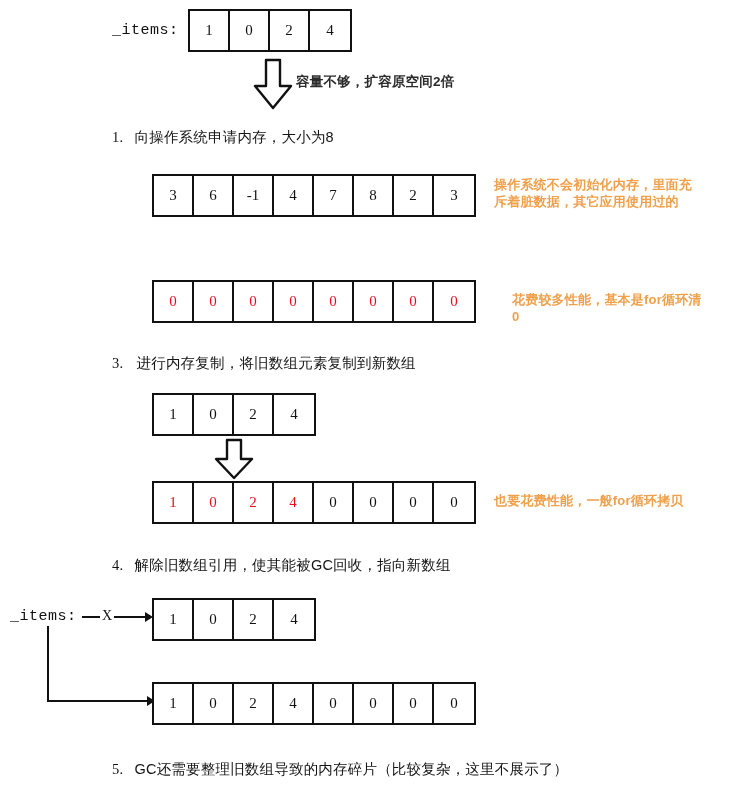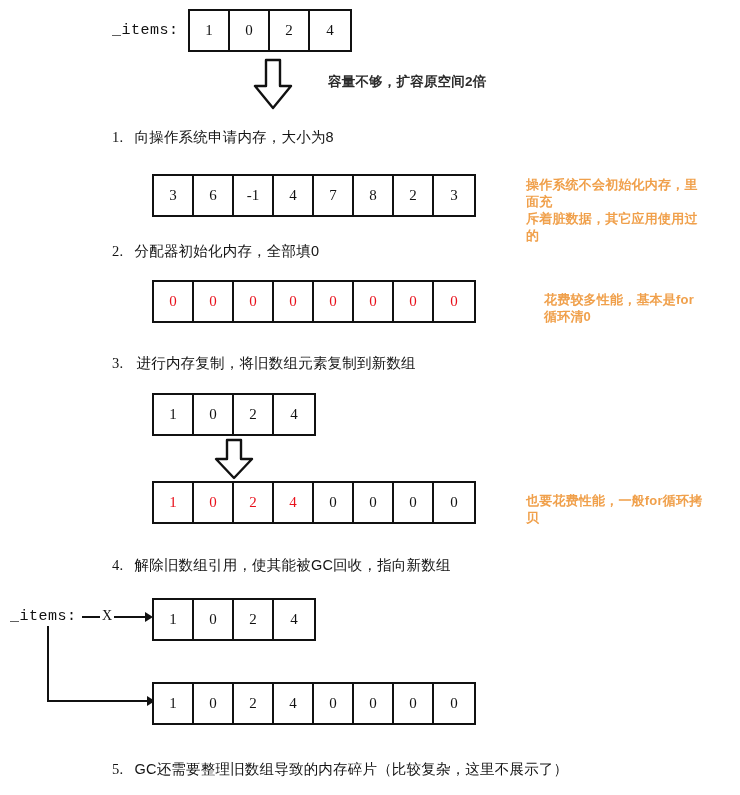--- a/index.html
+++ b/index.html
@@ -74,21 +74,20 @@
   .array .cell.red { color: #e8101b; }
 
   
   .note {
     font-family: "Liberation Sans", "DejaVu Sans", sans-serif;
     font-size: 13px;
     line-height: 17px;
     font-weight: bold;
     white-space: pre-line;
     letter-spacing: 0.2px;
-    margin-left: 32px;
   }
 
   
   .block-arrow { position: absolute; }
 
   
   .line {
     position: absolute;
     background: #111;
   }
@@ -144,24 +143,20 @@
       <div class="cell">4</div>
       <div class="cell">7</div>
       <div class="cell">8</div>
       <div class="cell">2</div>
       <div class="cell">3</div>
     </div>
 
   <div class="abs note" style="left:494px; top:176px; color:#F0A04B;">操作系统不会初始化内存，里面充
 斥着脏数据，其它应用使用过的</div>
 
-  <div class="abs step" style="left:112px; top:242px;">
-    <span class="num">2.</span>
-    <span style="margin-left:7px;">分配器初始化内存，全部填0</span>
-  </div>
 
   <div class="array" id="array-s2" style="left:152px; top:280px;">
       <div class="cell red">0</div>
       <div class="cell red">0</div>
       <div class="cell red">0</div>
       <div class="cell red">0</div>
       <div class="cell red">0</div>
       <div class="cell red">0</div>
       <div class="cell red">0</div>
       <div class="cell red">0</div>

